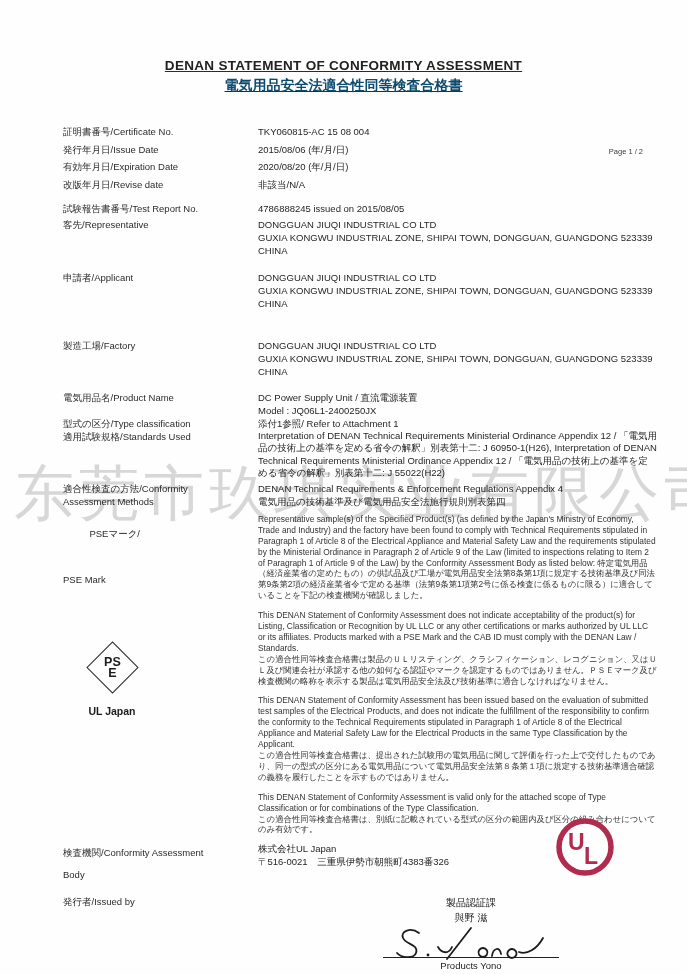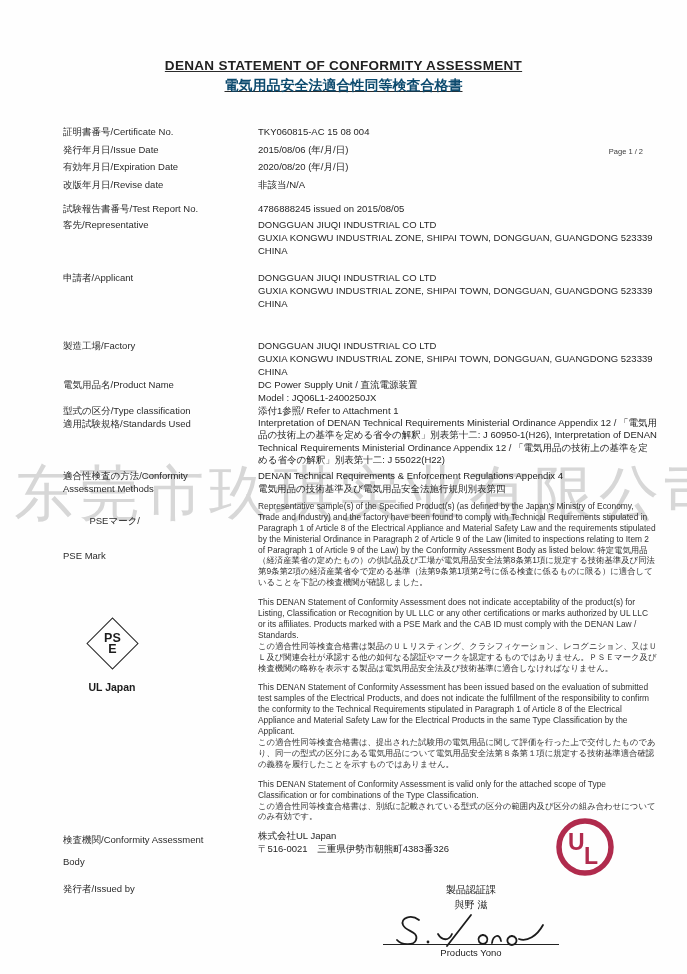--- a/index.html
+++ b/index.html
@@ -14,21 +14,21 @@
   .page-num { position:absolute; top:101px; right:44px; font-size:7.5px; color:#3a3a3a;margin-top:46px; }
 
   .content { position:absolute; left:63px; top:125px; width:594px; }
   .row { display:grid; grid-template-columns:195px 1fr; align-items:start; }
   .lbl { font-size:9.5px; line-height:13px; color:#2b2b2b; white-space:pre-wrap; }
   .val { font-size:9.5px; line-height:13px; color:#1f1f1f; white-space:pre-wrap; }
   .mb4 { margin-bottom:4.5px; }
   .para { font-size:8.4px; line-height:10.9px; color:#333; white-space:pre-wrap; text-align:left; }
   .para + .para { margin-top:9px; }
 
-  .lbl-2line .l2 { display:block; margin-top:9px; }
+  .lbl-2line .l2 { display:block; margin-top:20px; }
 
   
   .pse-logo { width:78px; margin:28px 0 0 10px; text-align:center; }
   .diamond-wrap { display:flex; justify-content:center; }
   .diamond {
     width:37px; height:37px; border:1.8px solid #262626; transform:rotate(45deg);
     display:flex; align-items:center; justify-content:center; margin:9px 0;
   }
   .diamond-text { transform:rotate(-45deg); font-weight:bold; font-size:12.5px; line-height:10.5px; color:#1c1c1c; text-align:center; }
   .pse-caption { margin-top:10px; font-weight:bold; font-size:10.5px; color:#1c1c1c; }
@@ -96,21 +96,21 @@
       <div class="val">DONGGUAN JIUQI INDUSTRIAL CO LTD
 GUXIA KONGWU INDUSTRIAL ZONE, SHIPAI TOWN, DONGGUAN, GUANGDONG 523339 CHINA</div>
     </div>
 
     <div class="row" style="margin-top:29px;">
       <div class="lbl">製造工場/Factory</div>
       <div class="val">DONGGUAN JIUQI INDUSTRIAL CO LTD
 GUXIA KONGWU INDUSTRIAL ZONE, SHIPAI TOWN, DONGGUAN, GUANGDONG 523339 CHINA</div>
     </div>
 
-    <div class="row" style="">
+    <div class="row" style="margin-top:13px;">
       <div class="lbl">電気用品名/Product Name</div>
       <div class="val">DC Power Supply Unit / 直流電源装置
 Model : JQ06L1-2400250JX</div>
     </div>
     <div class="row">
       <div class="lbl">型式の区分/Type classification</div>
       <div class="val">添付1参照/ Refer to Attachment 1</div>
     </div>
     <div class="row">
       <div class="lbl">適用試験規格/Standards Used</div>

